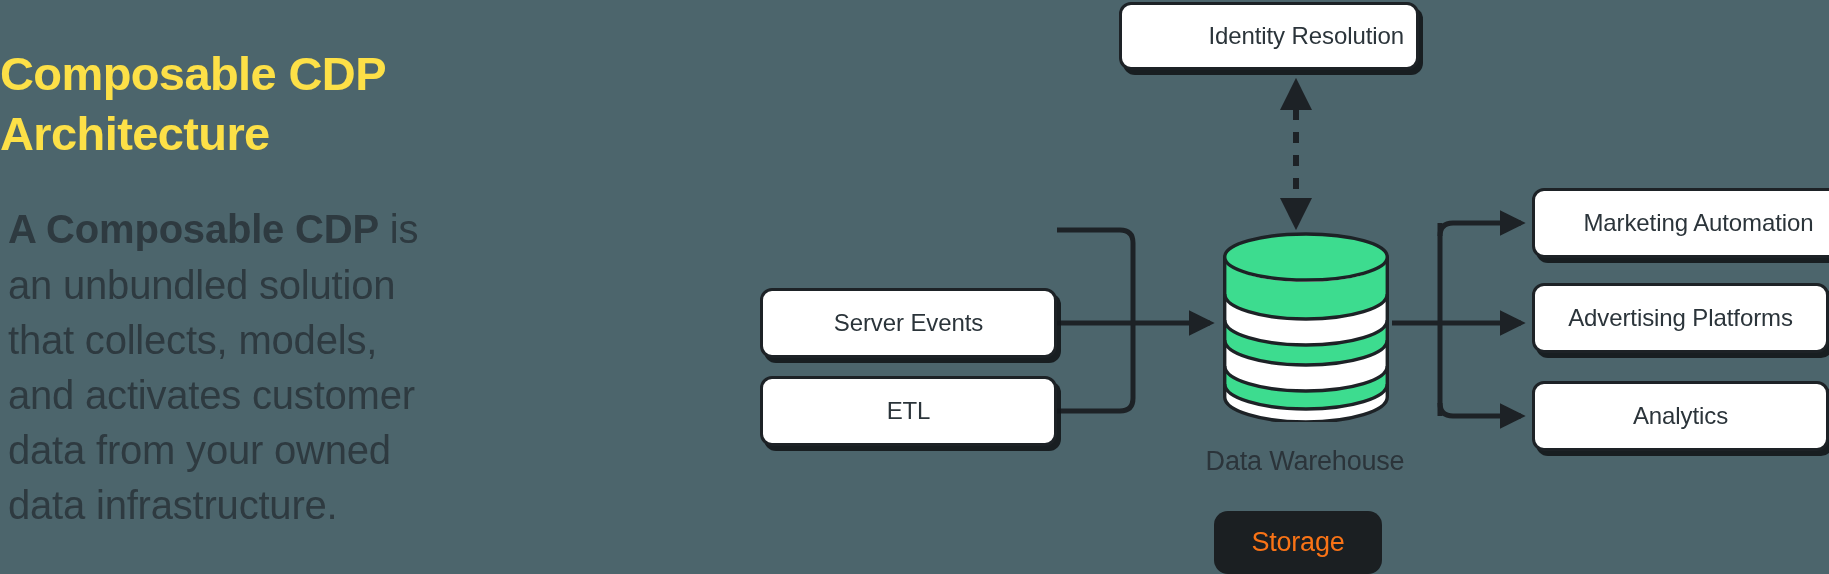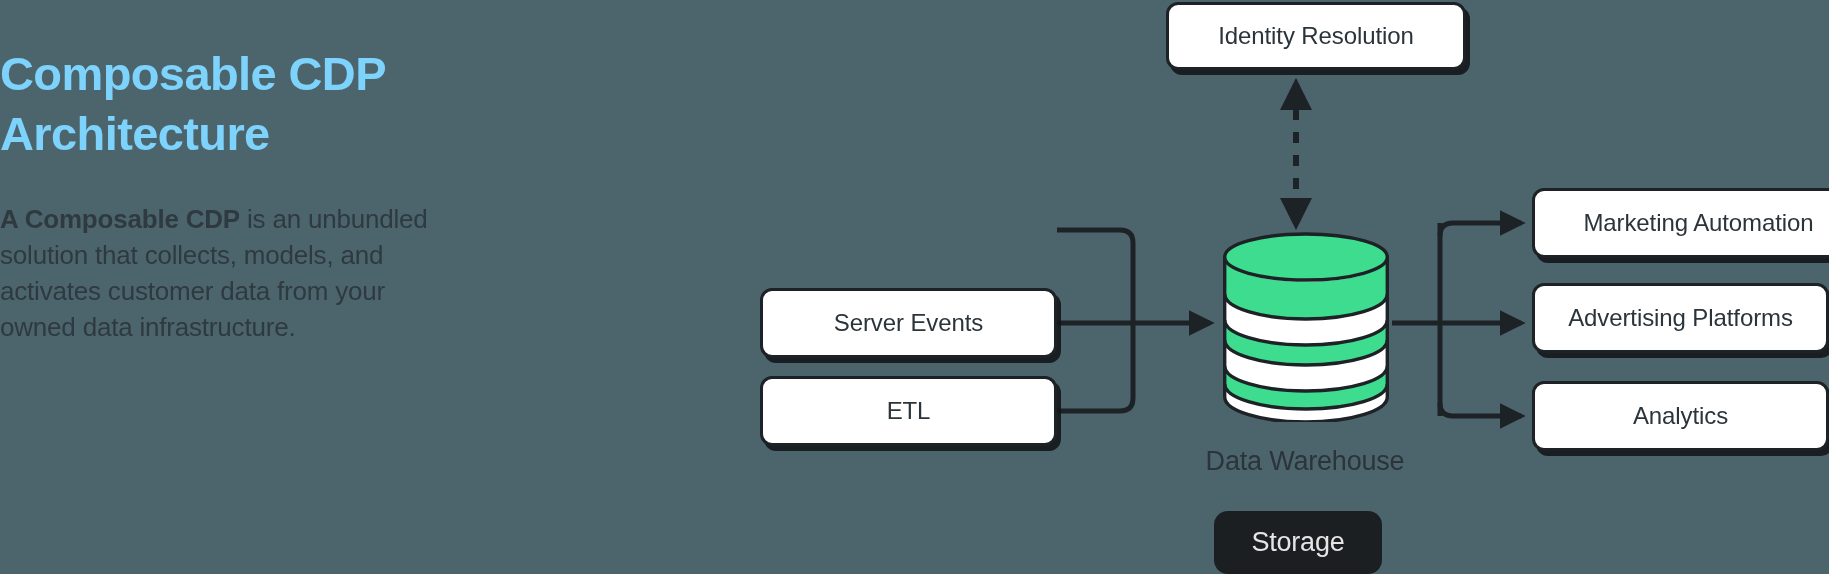--- a/index.html
+++ b/index.html
@@ -22,34 +22,34 @@
   }
 
   
   #left-col {
     position: absolute;
     left: 0px;
     top: 44px;
     width: 460px;
   }
   #headline {
-    color: #7dd3fc;
+    color: #fde047;
     font-size: 47px;
     font-weight: bold;
     line-height: 1.28;
     letter-spacing: -0.6px;
     margin: 0 0 38px 0;
     white-space: pre-line;
   }
   #body-copy {
     color: #2e3a40;
-    font-size: 26px;
+    font-size: 40px;
     line-height: 1.38;
     letter-spacing: -0.2px;
-    margin: 0;
+    margin: 8px;
   }
   #body-copy .lead {
     font-weight: bold;
   }
 
   
   .node {
     position: absolute;
     background: #ffffff;
     border: 3px solid #1d2226;
@@ -60,21 +60,21 @@
     justify-content: center;
     box-sizing: border-box;
     color: #2b343a;
     font-size: 24px;
     letter-spacing: -0.1px;
     text-align: center;
     padding: 0 12px;
   }
 
   
-  #node-identity { left: 1166px; top: 2px;  width: 300px; height: 68px; }
+  #node-identity { left: 1119px; top: 2px;  width: 300px; height: 68px; justify-content: flex-end; }
 
   
   #node-web     { left: 760px; top: 195px; width: 297px; height: 70px; }
   #node-server  { left: 760px; top: 288px; width: 297px; height: 70px; }
   #node-etl     { left: 760px; top: 376px; width: 297px; height: 70px; }
 
   
   #node-marketing  { left: 1532px; top: 188px; width: 333px; height: 70px; }
   #node-advertising{ left: 1532px; top: 283px; width: 297px; height: 70px; padding-left: 12px; }
   #node-analytics  { left: 1532px; top: 381px; width: 297px; height: 70px; justify-content: center; }
@@ -102,21 +102,21 @@
 
   
   #storage-pill {
     position: absolute;
     left: 1214px;
     top: 511px;
     width: 168px;
     height: 63px;
     background: #1b1f22;
     border-radius: 14px;
-    color: #e5e5e5;
+    color: #f97316;
     font-size: 27px;
     letter-spacing: -0.2px;
     display: flex;
     align-items: center;
     justify-content: center;
     box-sizing: border-box;
   }
 
   
   #connectors {

